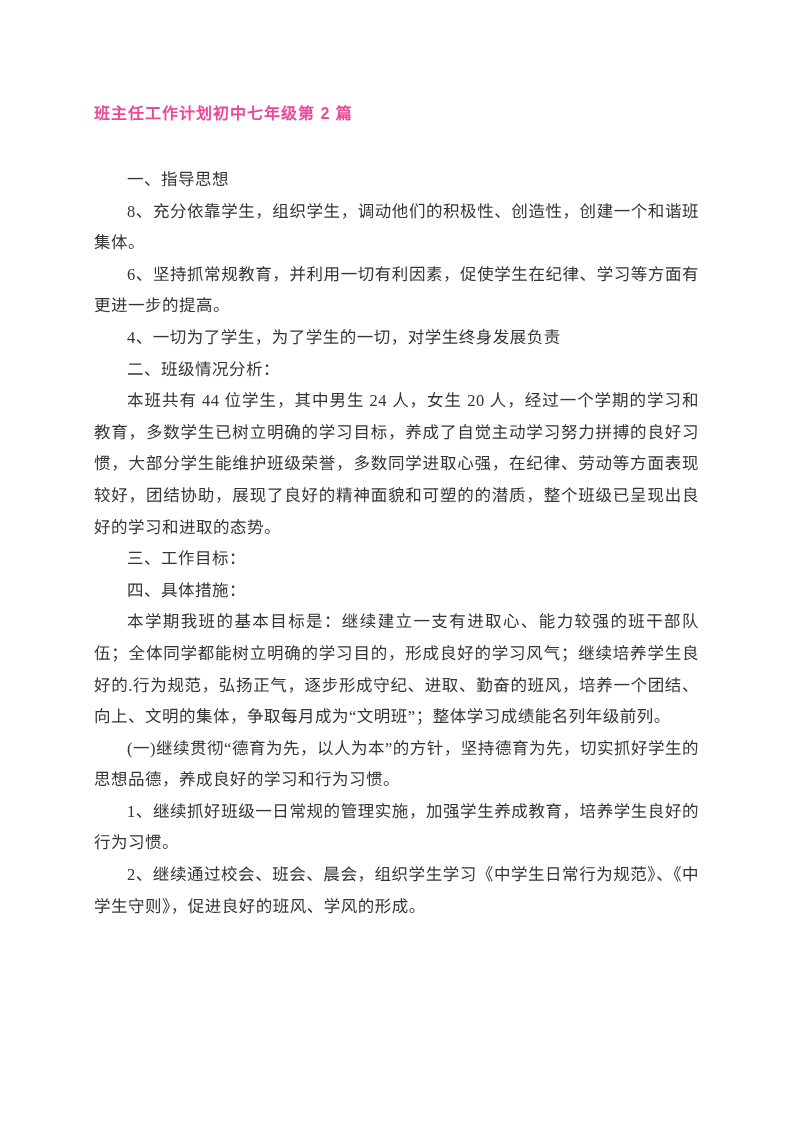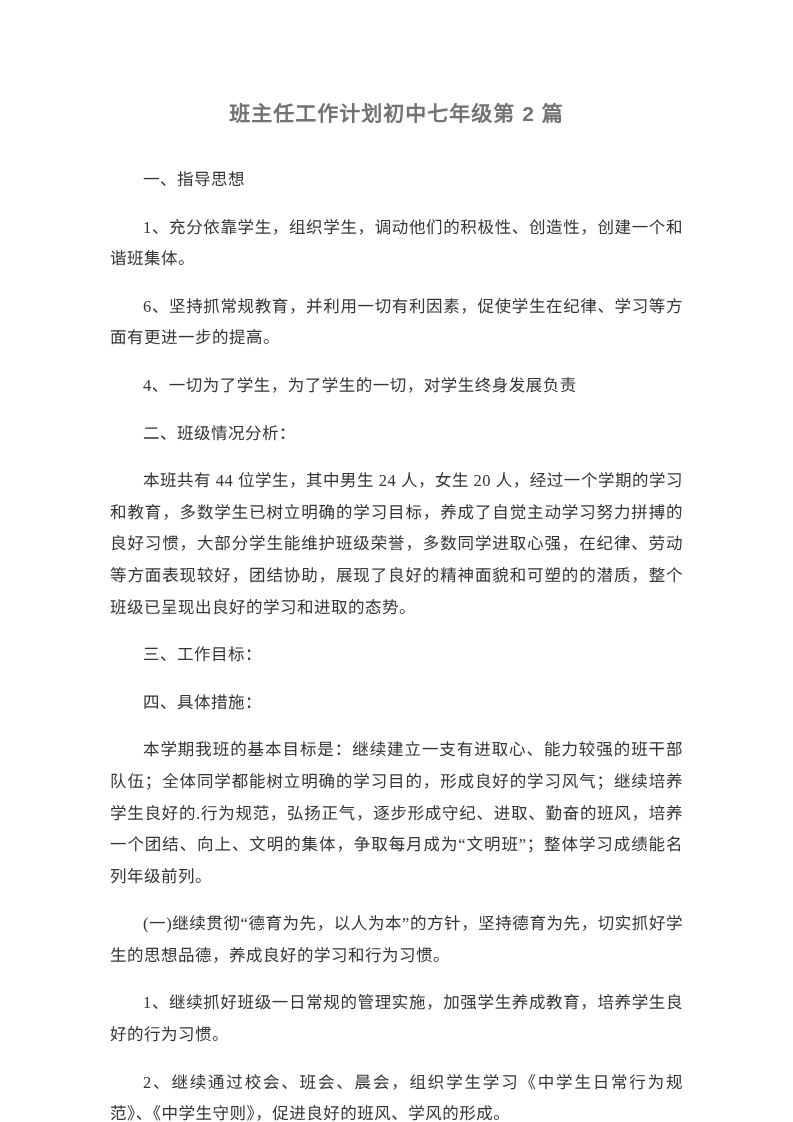--- a/index.html
+++ b/index.html
@@ -12,48 +12,47 @@
     position: relative;
     width: 793px;
     height: 1122px;
     margin: 0 auto;
     background: #ffffff;
     padding: 101px 94px 0 94px;
     overflow: hidden;
   }
   .doc-title {
     margin: 0 0 37px 0;
-    text-align: center;
     font-family: "Liberation Sans", "DejaVu Sans", sans-serif;
     font-weight: bold;
-    font-size: 21px;
+    font-size: 16px;
     line-height: 26px;
-    color: #737373;
+    color: #ec4899;
     letter-spacing: 1px;
   }
   .doc-body p {
-    margin: 16px;
+    margin: 0;
     text-indent: 2em;
     font-family: "Liberation Serif", "DejaVu Serif", serif;
     font-size: 16.5px;
     line-height: 31.6px;
     color: #353535;
     text-align: justify;
     letter-spacing: 0.5px;
   }
 </style>
 </head>
 <body>
 
 <div class="page">
   <h1 class="doc-title">班主任工作计划初中七年级第 2 篇</h1>
 
   <div class="doc-body">
     <p>一、指导思想</p>
-    <p>1、充分依靠学生，组织学生，调动他们的积极性、创造性，创建一个和谐班集体。</p>
+    <p>8、充分依靠学生，组织学生，调动他们的积极性、创造性，创建一个和谐班集体。</p>
     <p>6、坚持抓常规教育，并利用一切有利因素，促使学生在纪律、学习等方面有更进一步的提高。</p>
     <p>4、一切为了学生，为了学生的一切，对学生终身发展负责</p>
     <p>二、班级情况分析：</p>
     <p>本班共有 44 位学生，其中男生 24 人，女生 20 人，经过一个学期的学习和教育，多数学生已树立明确的学习目标，养成了自觉主动学习努力拼搏的良好习惯，大部分学生能维护班级荣誉，多数同学进取心强，在纪律、劳动等方面表现较好，团结协助，展现了良好的精神面貌和可塑的的潜质，整个班级已呈现出良好的学习和进取的态势。</p>
     <p>三、工作目标：</p>
     <p>四、具体措施：</p>
     <p>本学期我班的基本目标是：继续建立一支有进取心、能力较强的班干部队伍；全体同学都能树立明确的学习目的，形成良好的学习风气；继续培养学生良好的.行为规范，弘扬正气，逐步形成守纪、进取、勤奋的班风，培养一个团结、向上、文明的集体，争取每月成为“文明班”；整体学习成绩能名列年级前列。</p>
     <p>(一)继续贯彻“德育为先，以人为本”的方针，坚持德育为先，切实抓好学生的思想品德，养成良好的学习和行为习惯。</p>
     <p>1、继续抓好班级一日常规的管理实施，加强学生养成教育，培养学生良好的行为习惯。</p>
     <p>2、继续通过校会、班会、晨会，组织学生学习《中学生日常行为规范》、《中学生守则》，促进良好的班风、学风的形成。</p>

